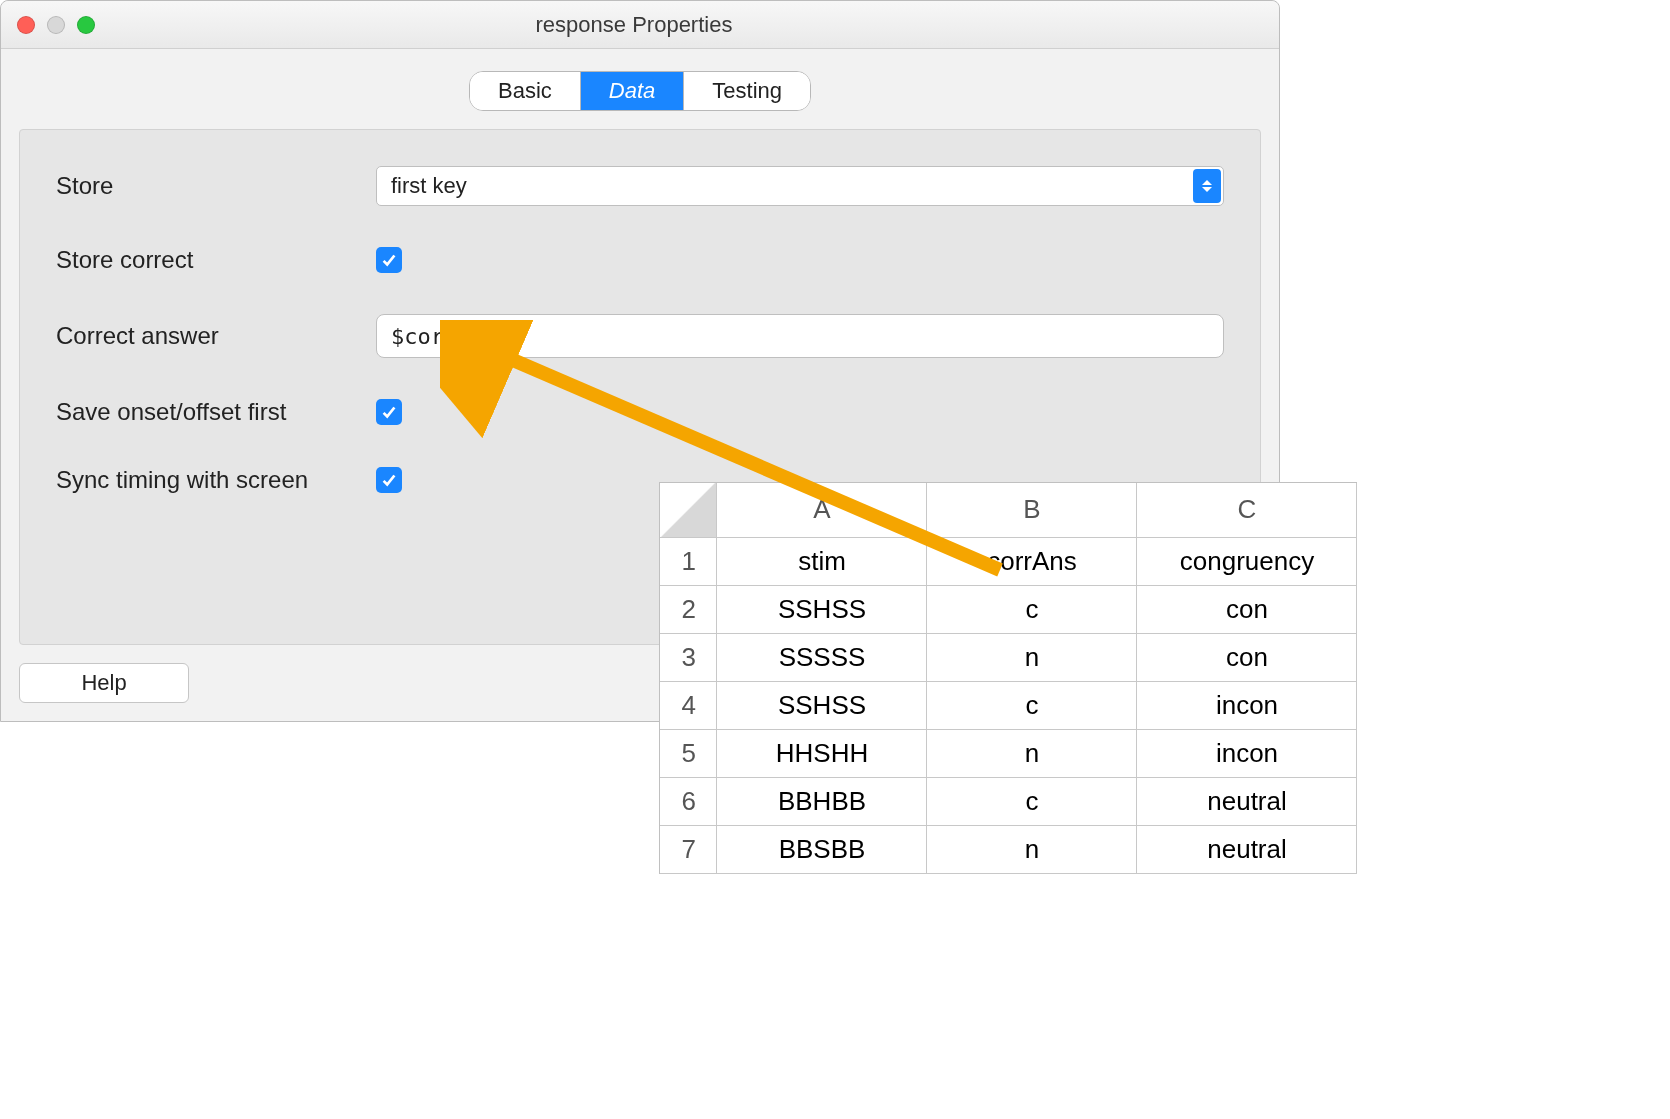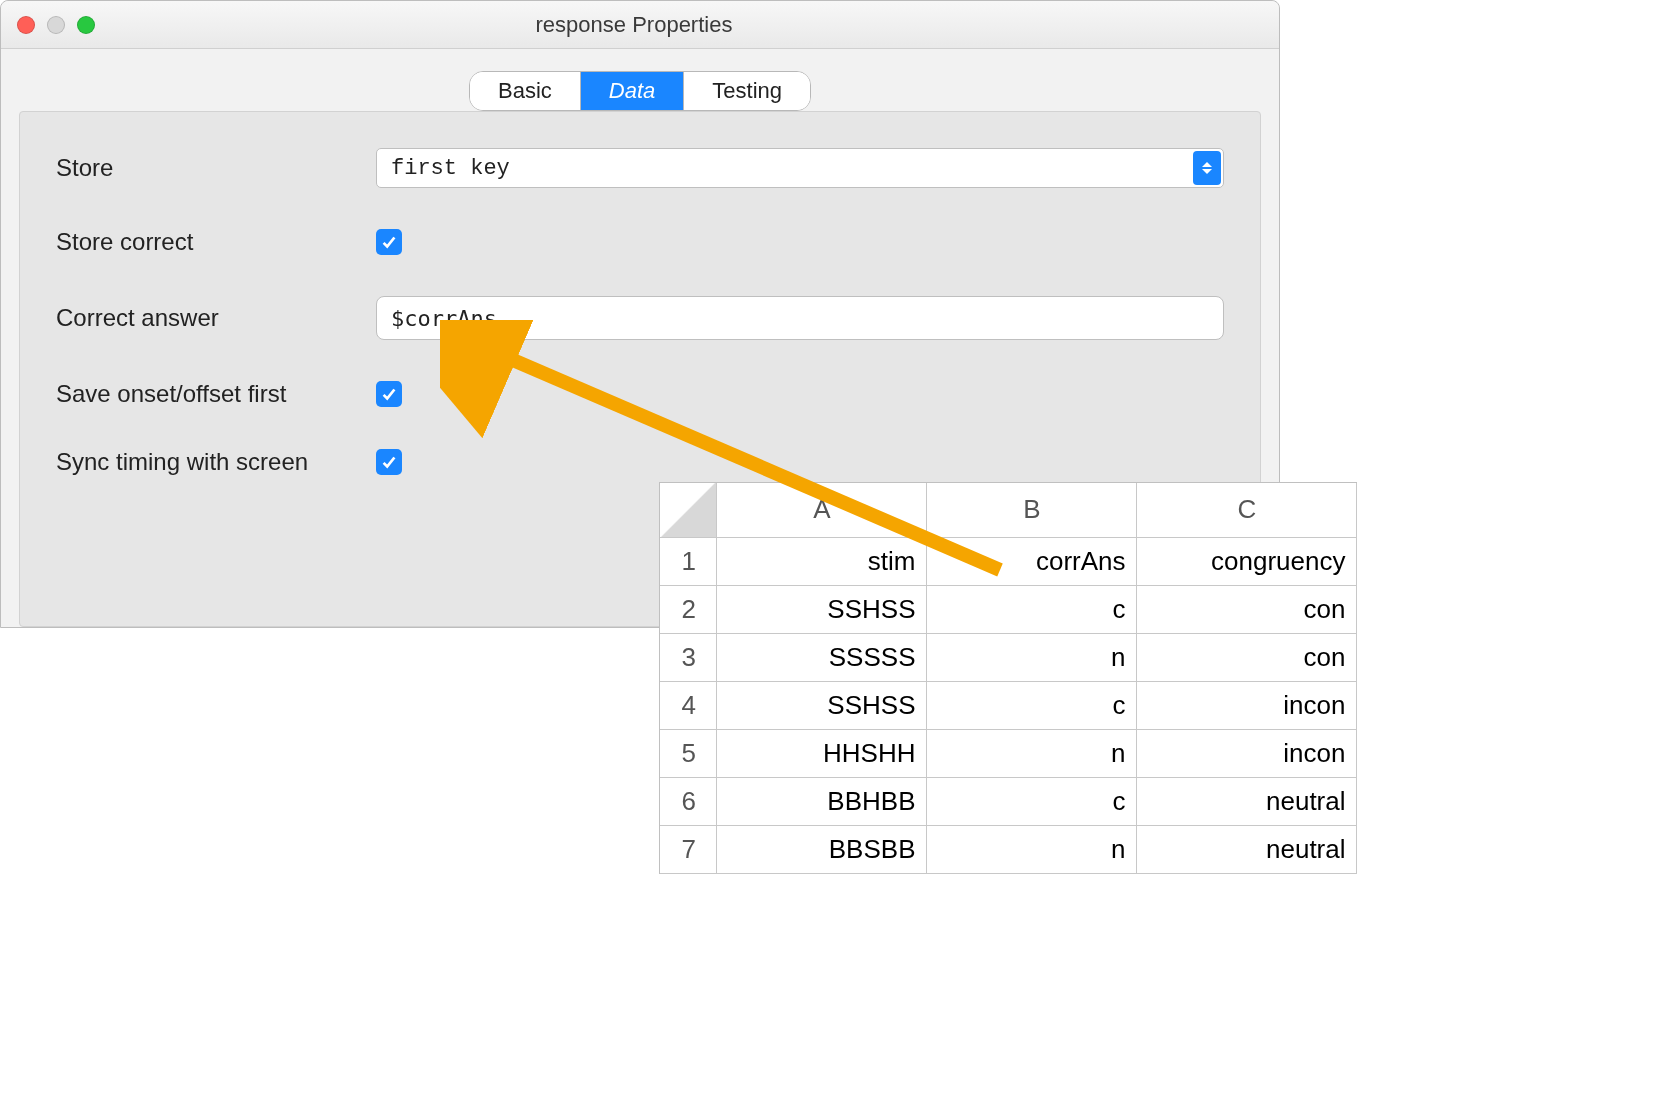--- a/index.html
+++ b/index.html
@@ -54,34 +54,34 @@
     display:flex; border:1px solid #b8b8b8; border-radius:14px; overflow:hidden;
     background:#fff;
   }
   .seg {
     padding: 6px 28px; font-size:22px; color:#222; background:#fff;
     border-right:1px solid #b8b8b8; cursor:pointer;
   }
   .seg:last-child { border-right:none; }
   .seg.active { background:#1a86ff; color:#fff;font-style:italic; }
   .content {
-    margin: 0 18px 0 18px;
+    margin: 18px 18px 0 18px;
     background:#e6e6e6;
     border:1px solid #d2d2d2;
     border-radius:4px;
     padding: 36px 36px 110px 36px;
   }
   .row {
     display:flex; align-items:center; margin-bottom: 40px;
   }
   .row label.fieldlabel {
     width: 320px; font-size:24px; color:#222;
   }
   .select-wrap {
-    flex:1; position:relative;font-family:Liberation Mono, monospace;
+    flex:1; position:relative;
   }
   .select {
     width:100%; height:40px; background:#fff; border:1px solid #bfbfbf;
     border-radius:5px; padding:0 40px 0 14px; font-size:22px; color:#222;
     display:flex; align-items:center; cursor:pointer;
   }
   .select-caret {
     position:absolute; right:3px; top:3px; bottom:3px; width:28px;
     background:#1a86ff; border-radius:4px;
     display:flex; flex-direction:column; align-items:center; justify-content:center;
@@ -117,21 +117,21 @@
     top: 482px;
     background:#fff;
     border-top:1px solid #c0c0c0;
     border-left:1px solid #c0c0c0;
     font-size:26px;
   }
   .sheet table { border-collapse:collapse; }
   .sheet th, .sheet td {
     border-right:1px solid #c8c8c8;
     border-bottom:1px solid #c8c8c8;
-    text-align:right;
+    text-align:center;
     font-weight:normal;
     padding: 8px 10px 8px 12px;
     height: 44px;
     background:#fff;
   }
   .sheet th.colhead {
     background:#fff; color:#555; text-align:center; font-size:26px;
     height:54px;
   }
   .sheet th.rowhead {
@@ -213,20 +213,23 @@
       <div class="checkbox">
         <svg viewBox="0 0 20 20">
             <polyline points="4,11 8,15 16,5"></polyline>
           </svg>
       </div>
     </div>
 
 
   </div>
 
+  <div class="footer">
+    <button class="help-btn">Help</button>
+  </div>
 </div>
 
 <div class="sheet">
   <table>
     <tbody>
         <tr>
       <th class="corner"></th>
       <th class="colhead colA">A</th>
       <th class="colhead colB">B</th>
       <th class="colhead colC">C</th>

